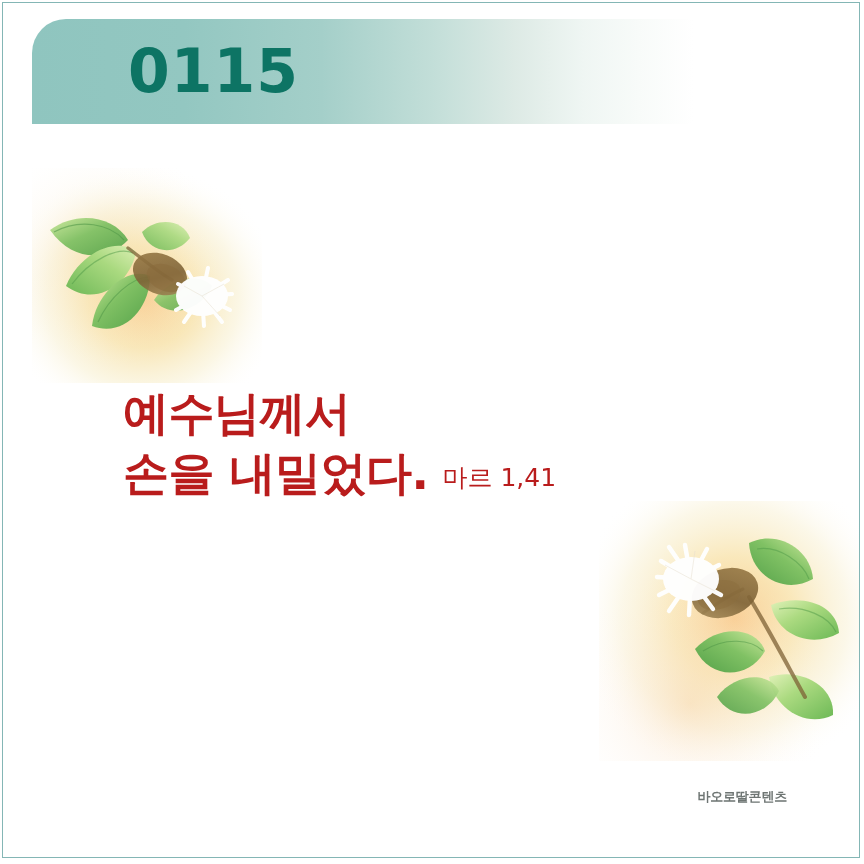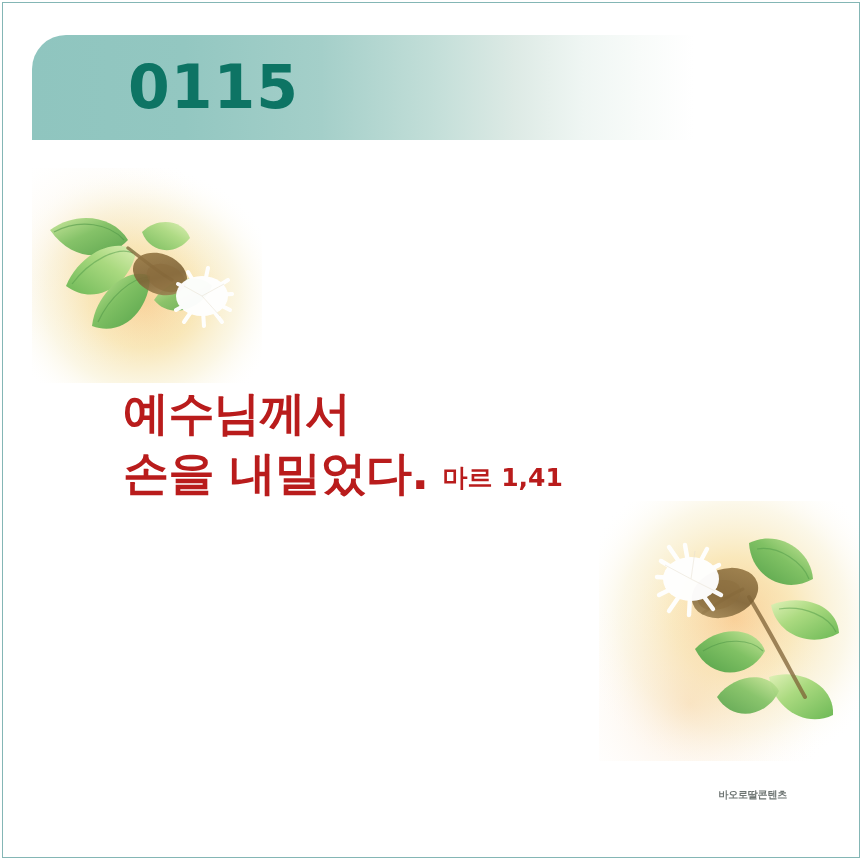--- a/index.html
+++ b/index.html
@@ -25,21 +25,21 @@
     box-sizing: border-box;
     border: 1.5px solid #84b6b5;
     background: #ffffff;
     overflow: hidden;
   }
 
   
   .header-band {
     position: absolute;
     left: 29px;
-    top: 32px;
+    top: 16px;
     width: 689px;
     height: 105px;
     border-top-left-radius: 34px;
     background: linear-gradient(90deg,
         #8fc5bf 0%,
         #93c7c1 22%,
         #a4cfc9 42%,
         #c2ded8 58%,
         #ddeae5 70%,
         #eff6f3 80%,
@@ -88,21 +88,21 @@
     color: #b91c1c;
     font-weight: 700;
     font-size: 46px;
     line-height: 1.31;
     letter-spacing: -0.5px;
     font-family: "DejaVu Sans", "Liberation Sans", sans-serif;
   }
   .verse-ko .line { display: block; white-space: nowrap; }
   .verse-ko .ref {
     font-size: 25px;
-    font-weight: 700;
+    font-weight: 400;
     letter-spacing: 0px;
     margin-left: 14px;
     vertical-align: 3px;
   }
 
   
   .verse-en {
     position: absolute;
     left: 121px;
     top: 741px;
@@ -113,21 +113,21 @@
     white-space: nowrap;
     font-family: "Liberation Sans", "DejaVu Sans", sans-serif;
   }
 
   
   .attribution {
     position: absolute;
     right: 72px;
     top: 785px;
     color: #6e7573;
-    font-size: 10px;
+    font-size: 13px;
     font-weight: 700;
     letter-spacing: -0.2px;
     white-space: nowrap;
     font-family: "DejaVu Sans", "Liberation Sans", sans-serif;
     margin-left: 24px;
   }
 </style>
 </head>
 <body>
 

